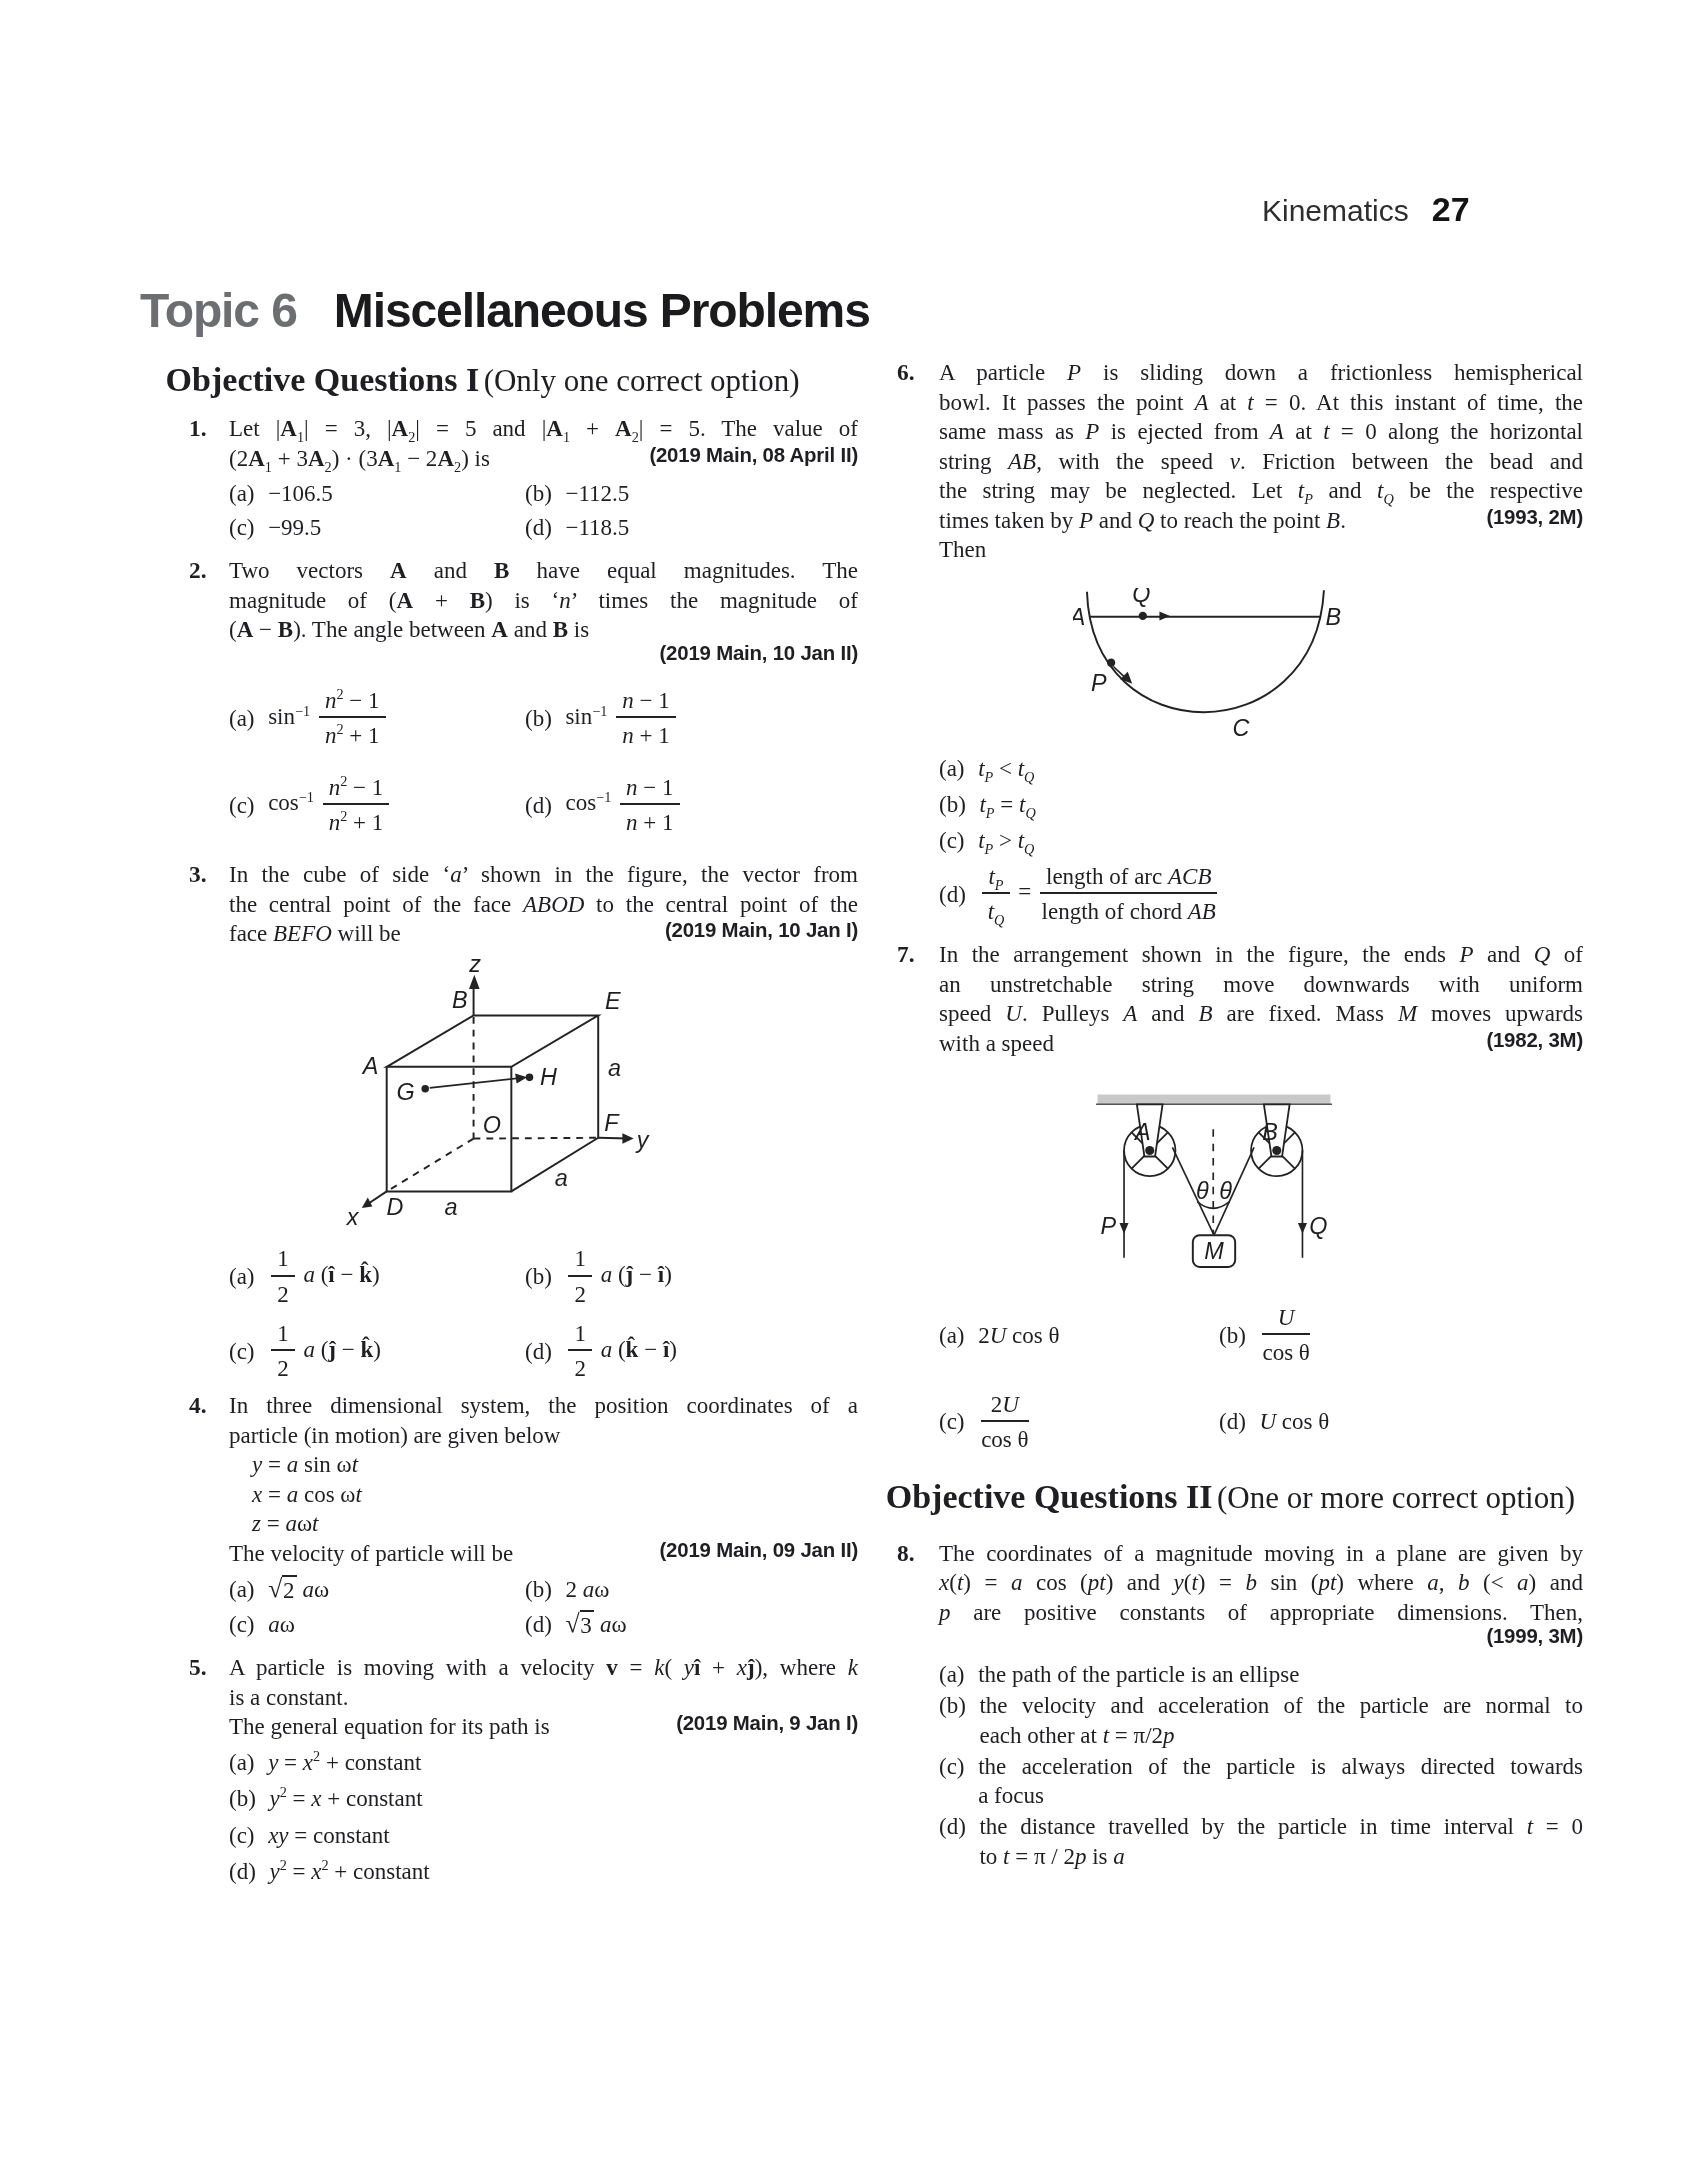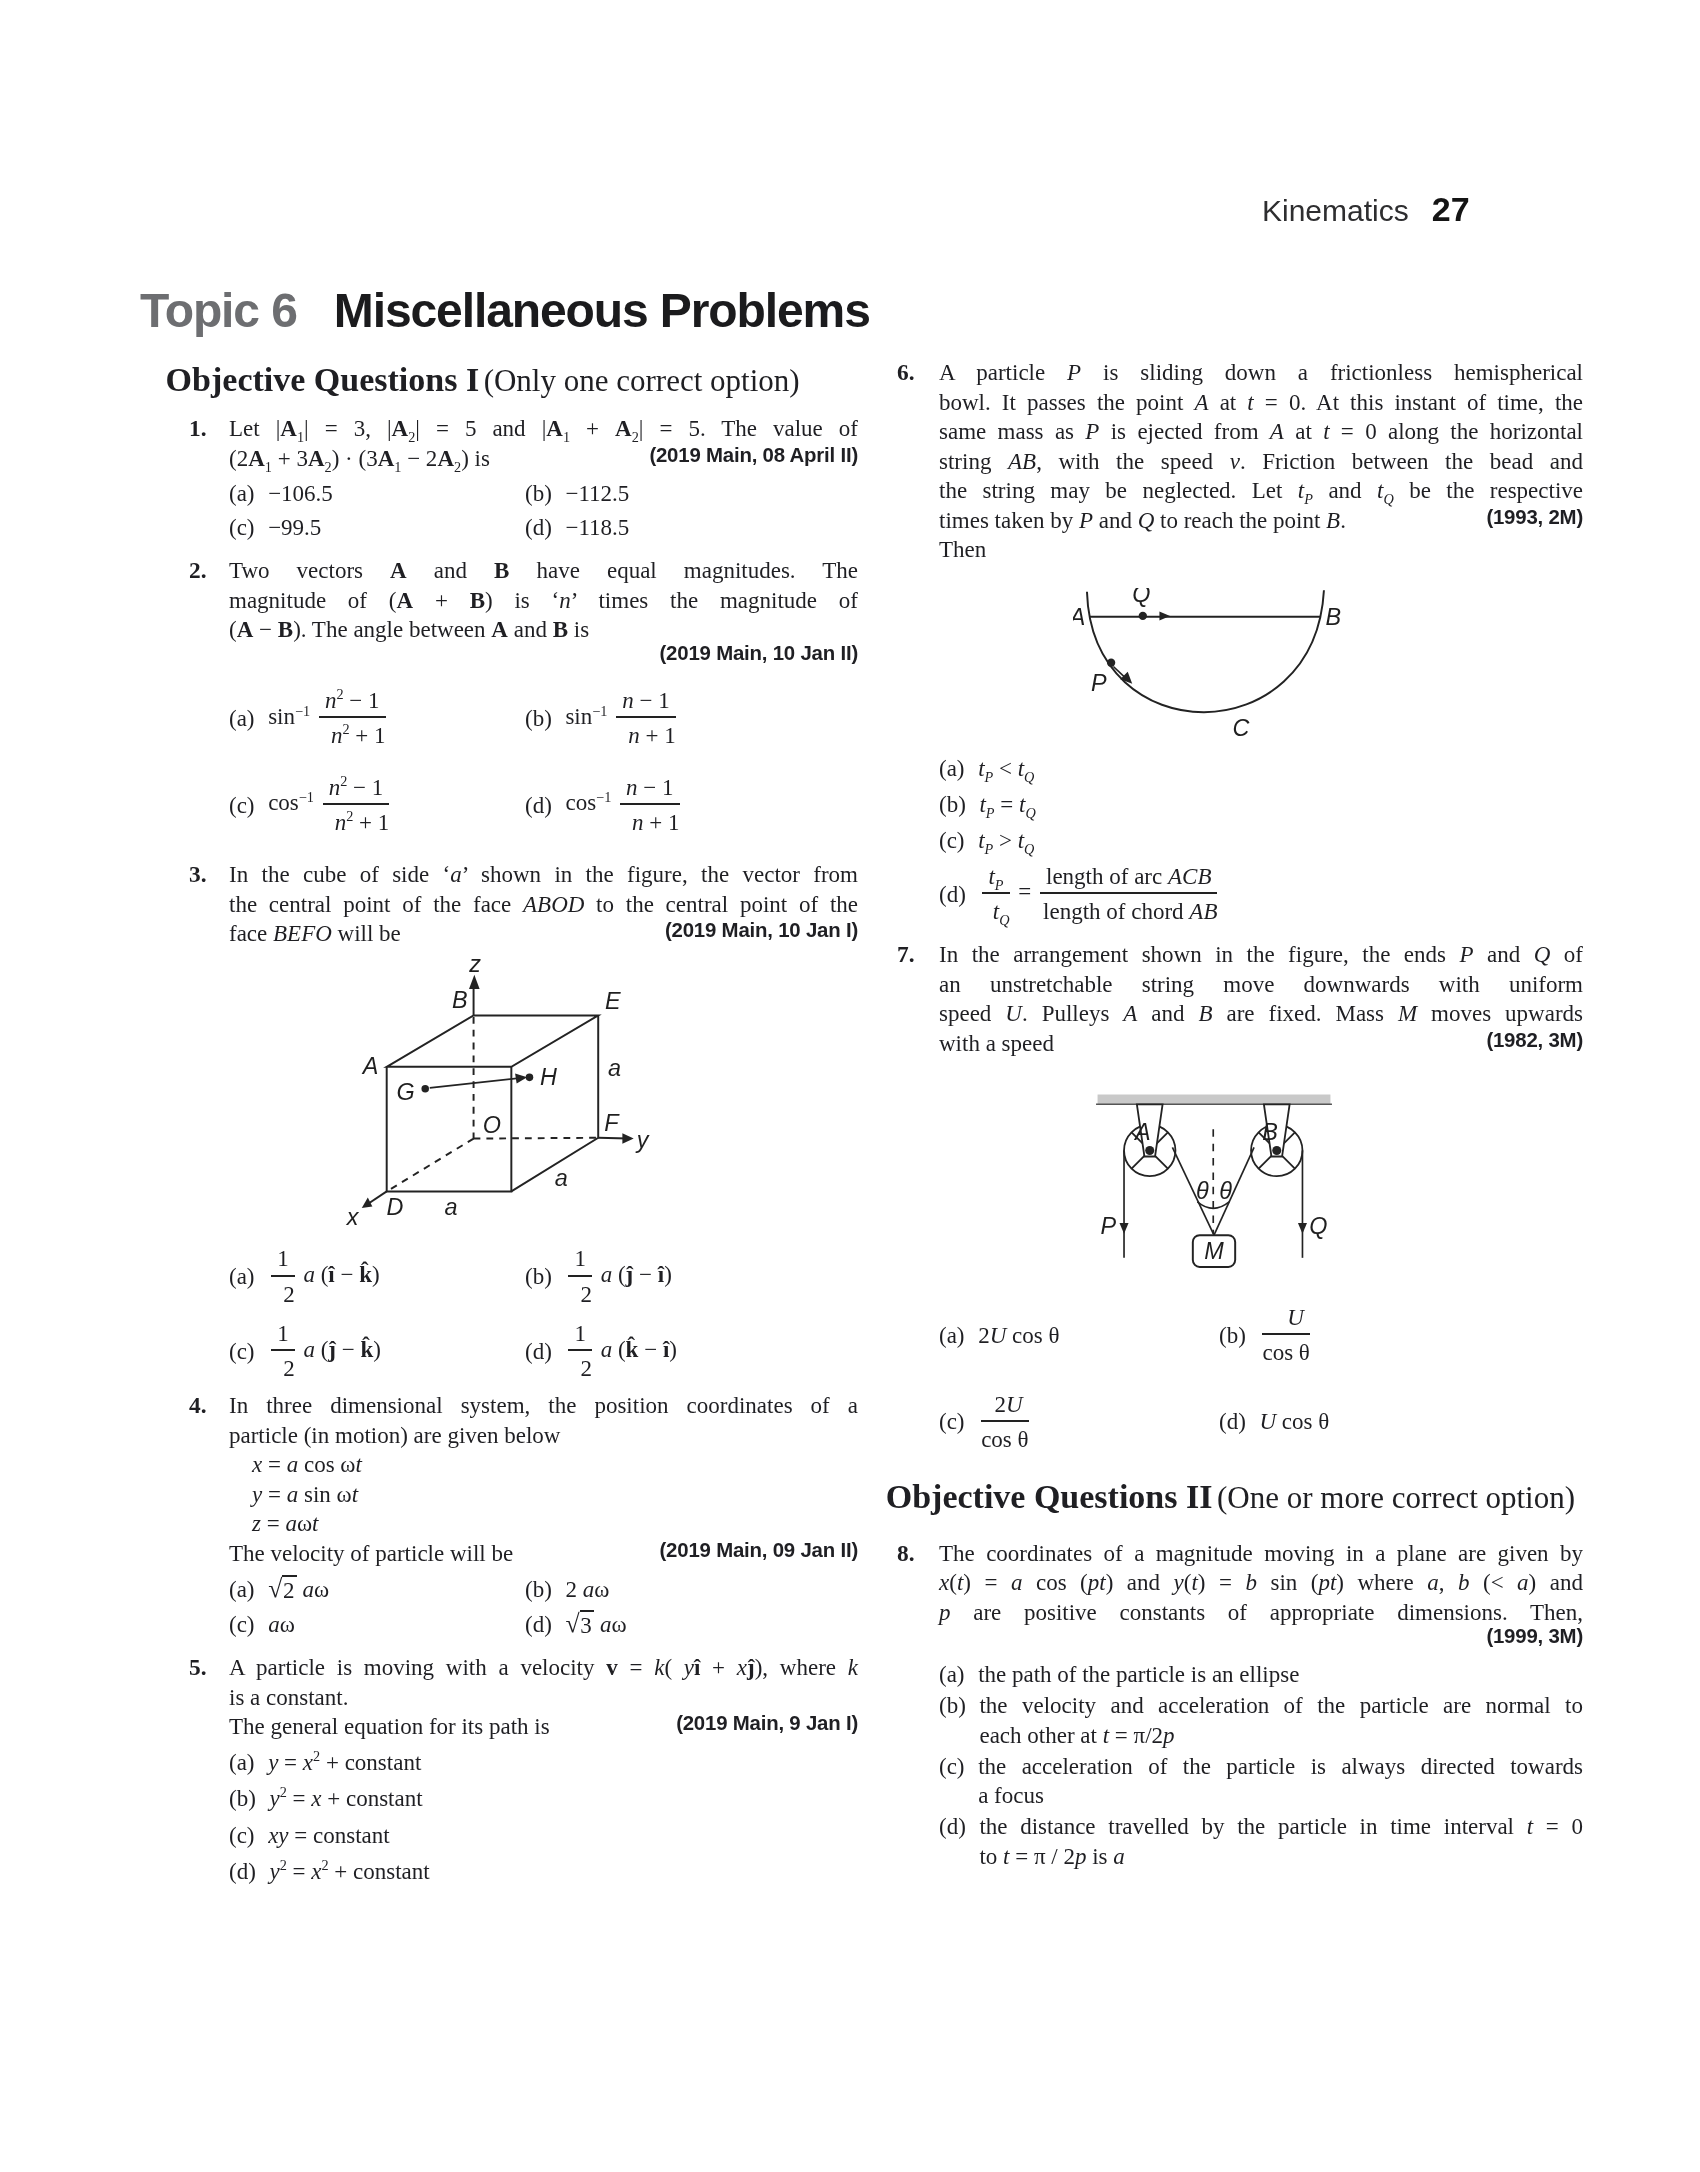--- a/index.html
+++ b/index.html
@@ -50,21 +50,21 @@
   .col-right .grid2 { grid-template-columns:280px 1fr; }
   .opt { display:flex; align-items:center; gap:13.6px; line-height:29.5px; font-size:23px; }
   .opt .olabel { flex:0 0 auto; }
   .opts.sparse .opt { margin-bottom:6.8px; }
   .opts.tight .opt { margin-bottom:1.5px; }
   .optrow-frac .opt { margin:9px 0; }
   .q3opts .opt { margin:3px 0; }
   .opt-block { align-items:flex-start; }
   .opt-block .otext { flex:1 1 auto; }
 
-  .fr { display:inline-block; vertical-align:middle; text-align:right; margin:1.5px 3px; }
+  .fr { display:inline-block; vertical-align:middle; text-align:center; margin:1.5px 3px; }
   .fr .nu { display:block; line-height:26px; padding:0 6px 2.3px; border-bottom:2.3px solid #222; }
   .fr .de { display:block; line-height:26px; padding-top:5px; }
   .sqrt { white-space:nowrap; }
   .sqrt .sym { font-size:1.12em; }
   .sqrt .rad { border-top:2.3px solid #222; padding:0.8px 2.3px 0 0.8px; }
 
   .figure { position:relative; }
   .fig-cube { margin:6px 0 4.5px 107px; }
   .fig-bowl { margin:23px 0 4.5px 134px; }
   .fig-pulley { margin:35px 0 7.6px 157px; }
@@ -205,22 +205,22 @@
             <span class="olabel">(d)</span>
             <span><span class="fr"><span class="nu">1</span><span class="de">2</span></span> <i>a</i> (<b>k̂</b> − <b>î</b>)</span>
           </div>
       </div>
     </div>
 
     <div class="q">
       <span class="qnum">4.</span>
       <div class="qline just"><span>In three dimensional system, the position coordinates of a</span></div>
       <div class="qline"><span>particle (in motion) are given below</span></div>
+      <div class="qline eq"><span><i>y</i> = <i>a</i> sin ω<i>t</i></span></div>
       <div class="qline eq"><span><i>x</i> = <i>a</i> cos ω<i>t</i></span></div>
-      <div class="qline eq"><span><i>y</i> = <i>a</i> sin ω<i>t</i></span></div>
       <div class="qline eq"><span><i>z</i> = <i>a</i>ω<i>t</i></span></div>
       <div class="qline"><span>The velocity of particle will be</span><span class="cite">(2019 Main, 09 Jan II)</span></div>
       <div class="opts grid2">
         <div class="opt">
             <span class="olabel">(a)</span>
             <span><span class="sqrt"><span class="sym">√</span><span class="rad">2</span></span> <i>a</i>ω</span>
           </div>
         <div class="opt">
             <span class="olabel">(b)</span>
             <span>2 <i>a</i>ω</span>

